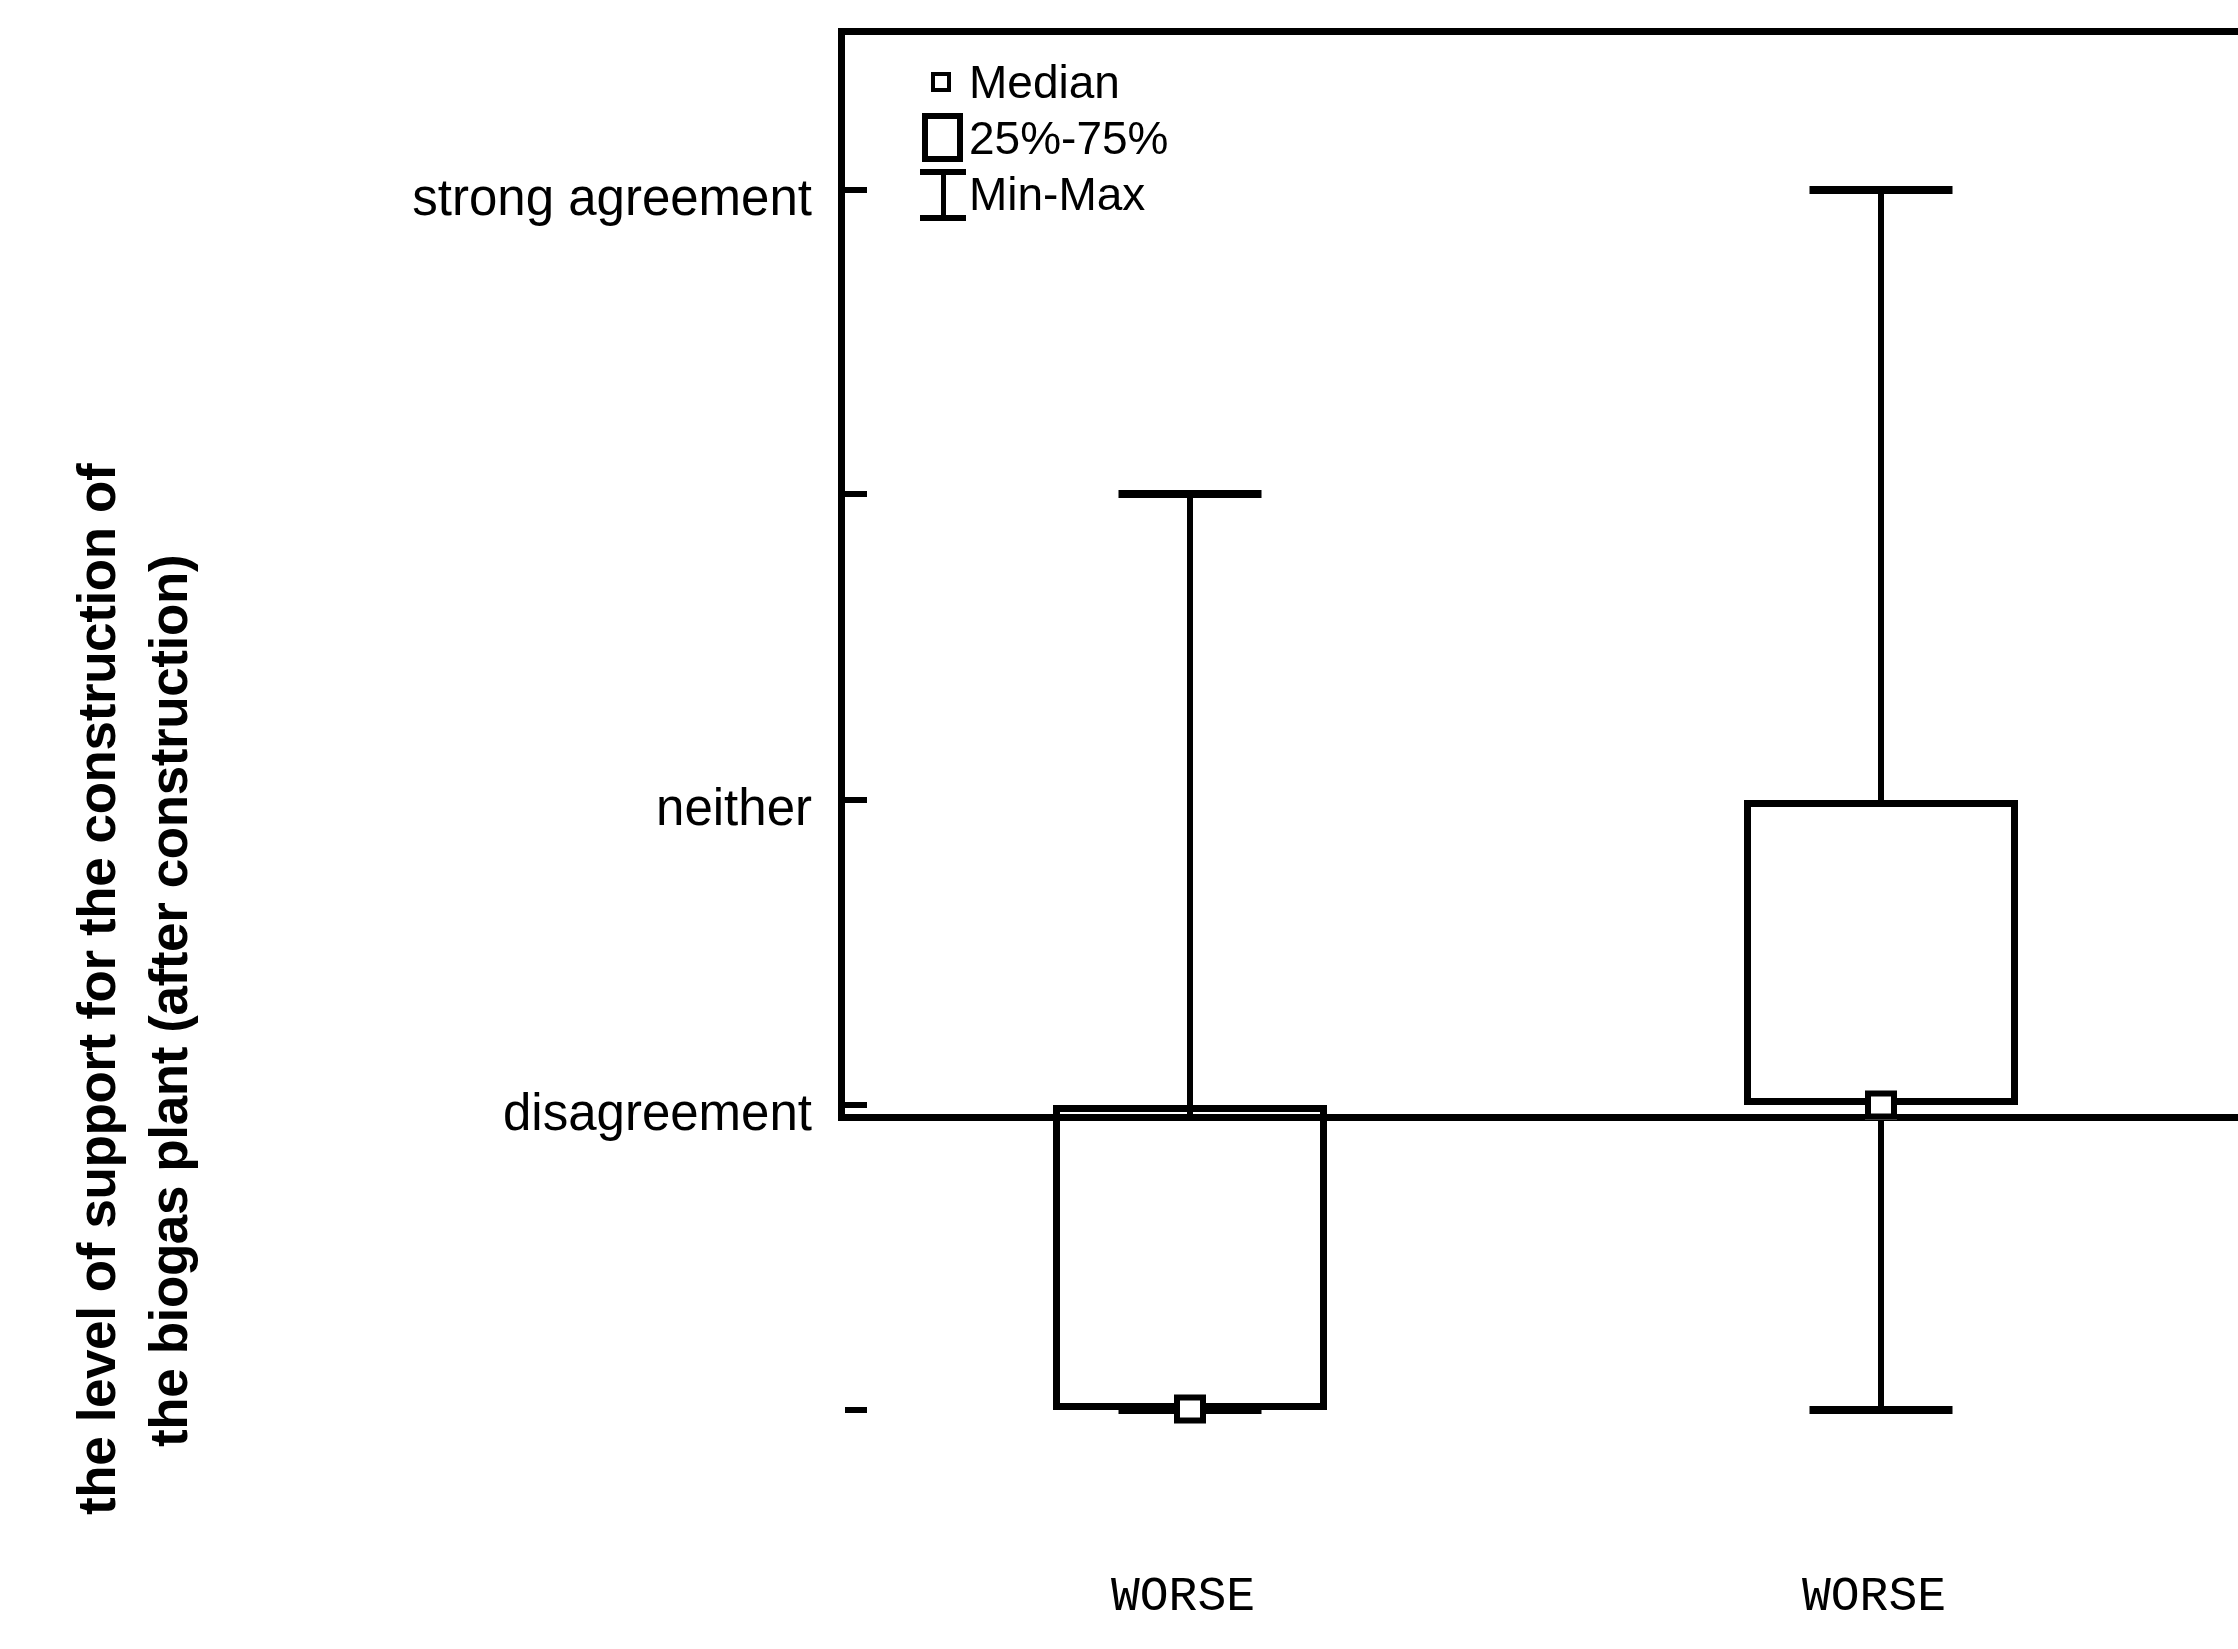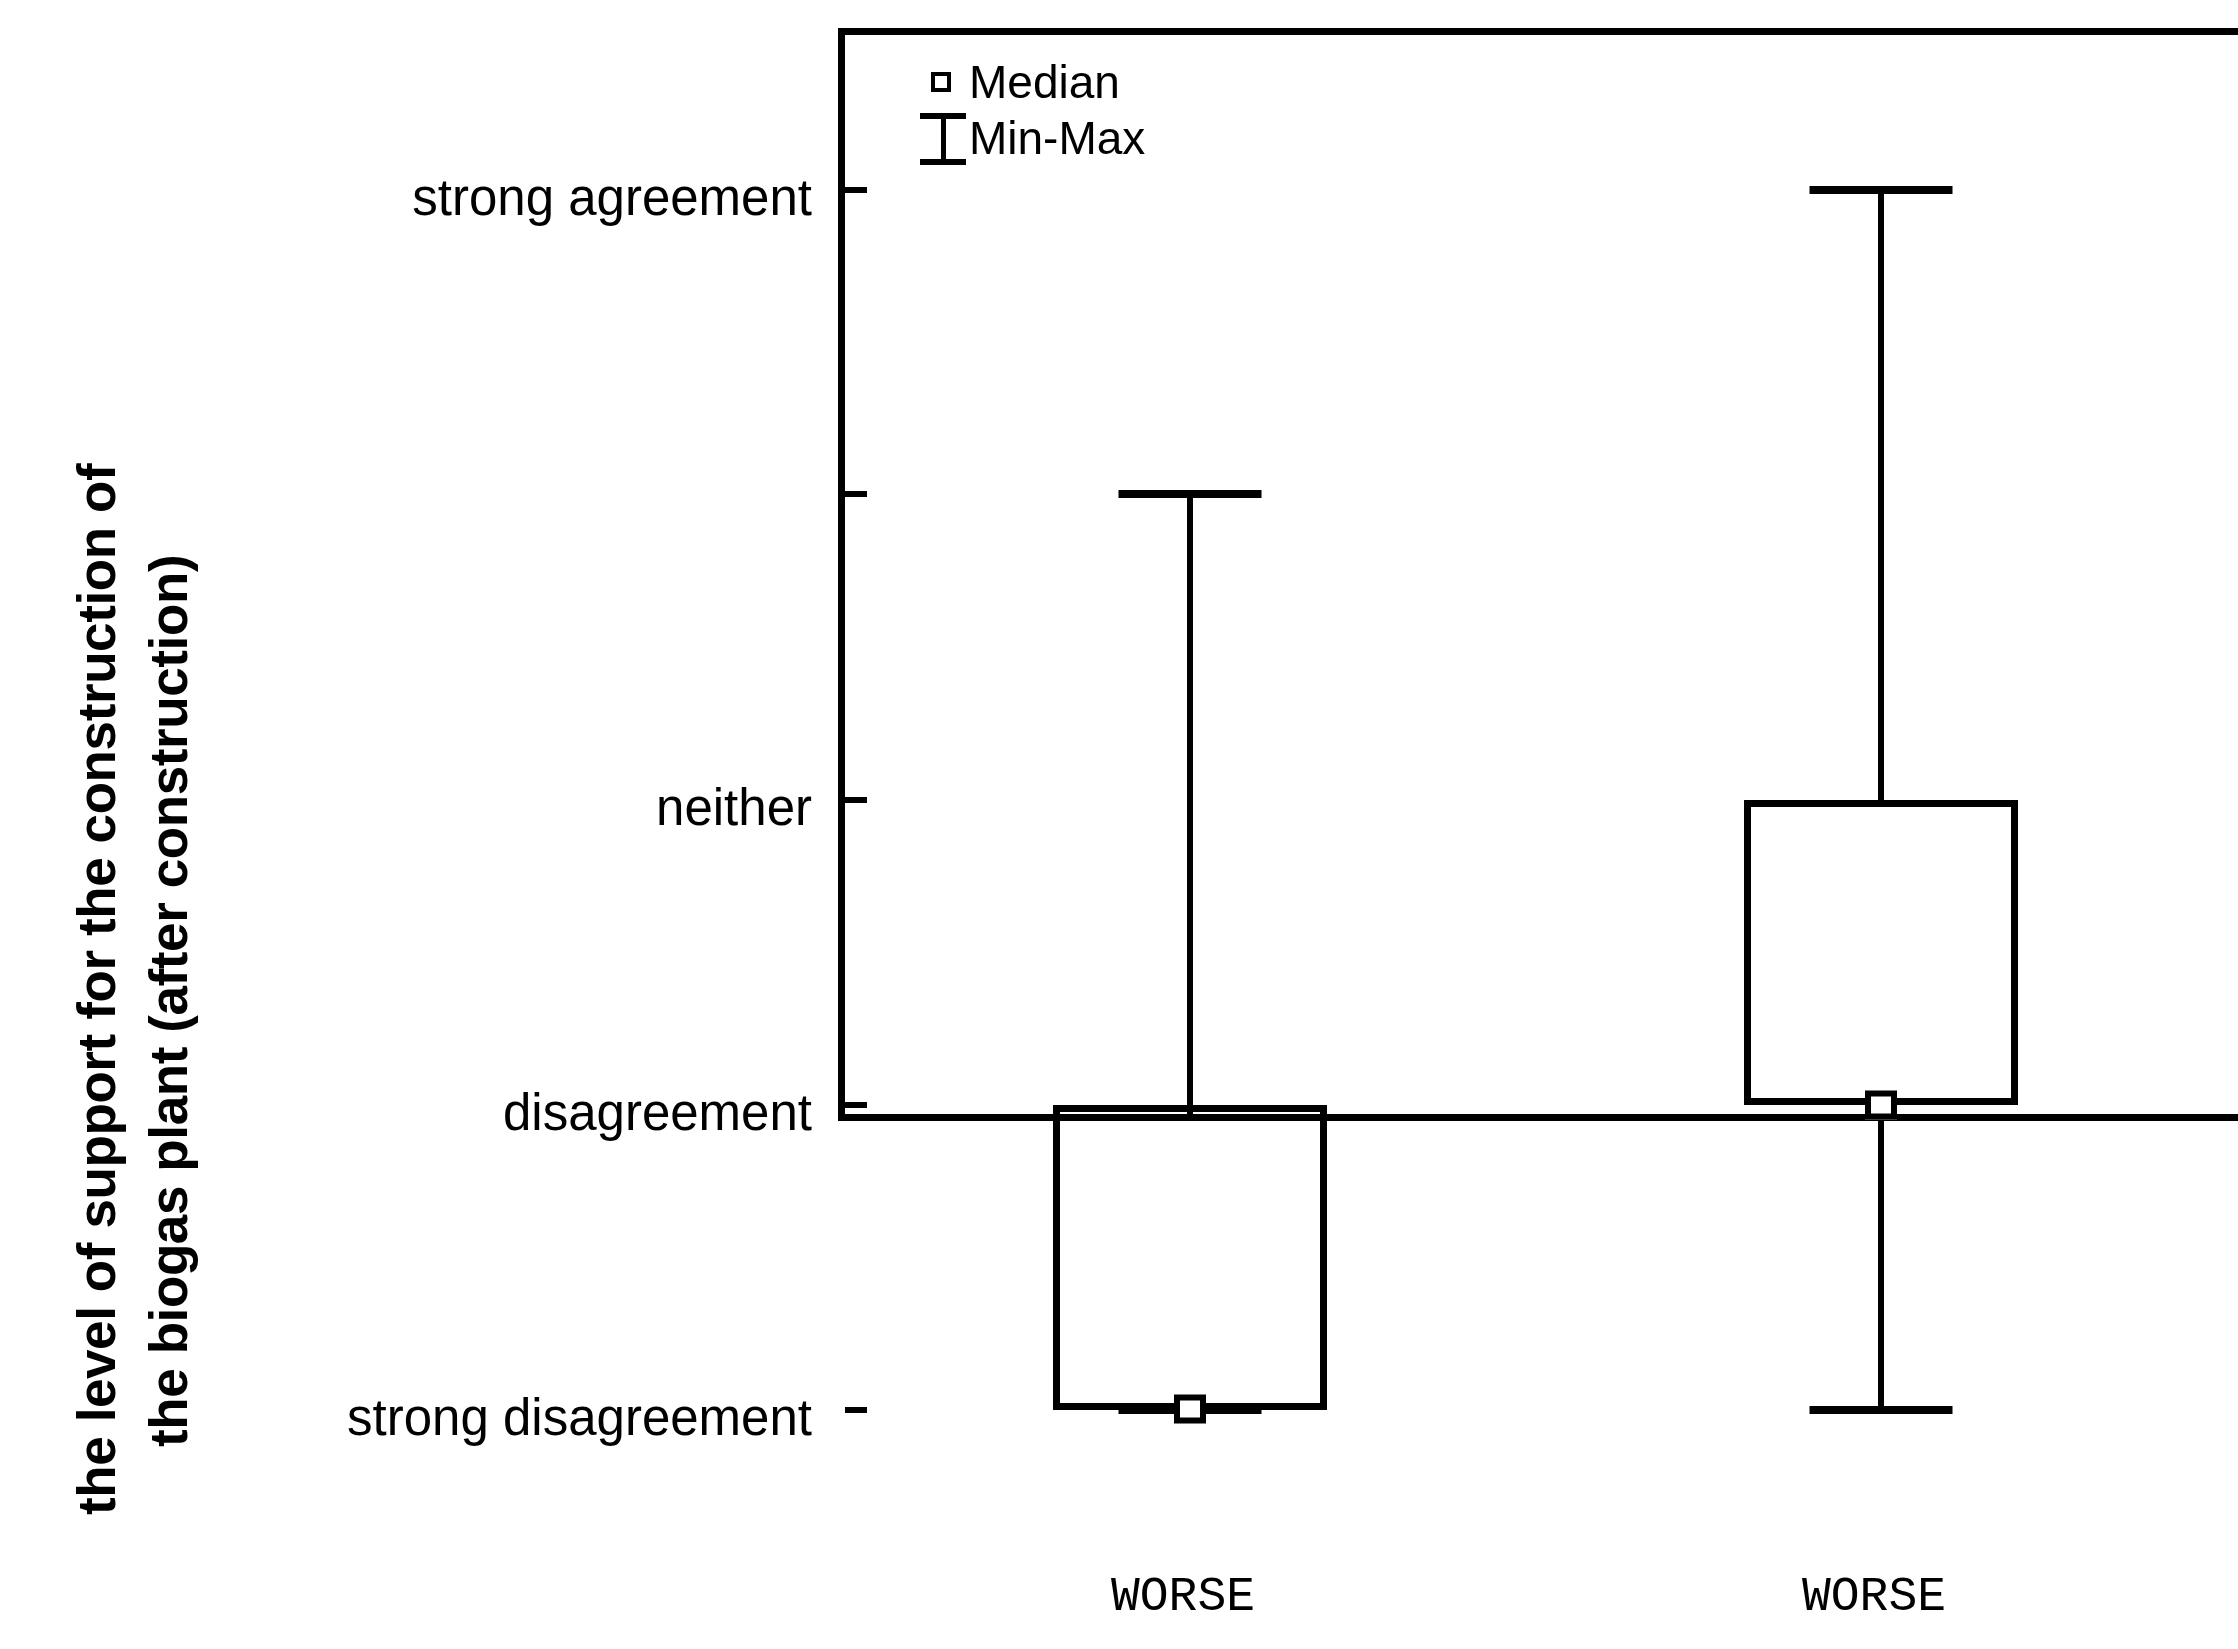--- a/index.html
+++ b/index.html
@@ -199,40 +199,45 @@
 
   <div class="ylabel-wrap">
     <div class="ylabel-line ylabel-line-1">the level of support for the construction of</div>
     <div class="ylabel-line ylabel-line-2">the biogas plant (after construction)</div>
   </div>
 
   <div class="ytick-labels-col">
     <div class="ytick-label" style="top:157px;">strong agreement</div>
     <div class="ytick-label" style="top:1072px;">disagreement</div>
     <div class="ytick-label" style="top:767px;">neither</div>
-    <div class="ytick-label" style="top:1377px;">strong disagreement</div>
   </div>
 
   <div id="plot-frame">
 
     <div class="ytick-mark" style="top:152px;"></div>
     <div class="ytick-mark" style="top:456px;"></div>
     <div class="ytick-mark" style="top:762px;"></div>
     <div class="ytick-mark" style="top:1067px;"></div>
     <div class="ytick-mark" style="top:1372px;"></div>
 
     <div class="xtick-mark" style="left:342px;"></div>
     <div class="xtick-mark" style="left:1033px;"></div>
 
     <div id="legend" style="left:71px; top:19px;">
       <div class="legend-row">
         <span class="legend-key">
           <span class="key-median-sq"></span>
         </span>
         <span class="legend-text">Median</span>
+      </div>
+      <div class="legend-row">
+        <span class="legend-key">
+          <span class="key-box-sq"></span>
+        </span>
+        <span class="legend-text">25%-75%</span>
       </div>
       <div class="legend-row">
         <span class="legend-key">
           <span class="key-ibeam-stem"></span>
           <span class="key-ibeam-top"></span>
           <span class="key-ibeam-bot"></span>
         </span>
         <span class="legend-text">Min-Max</span>
       </div>
     </div>

